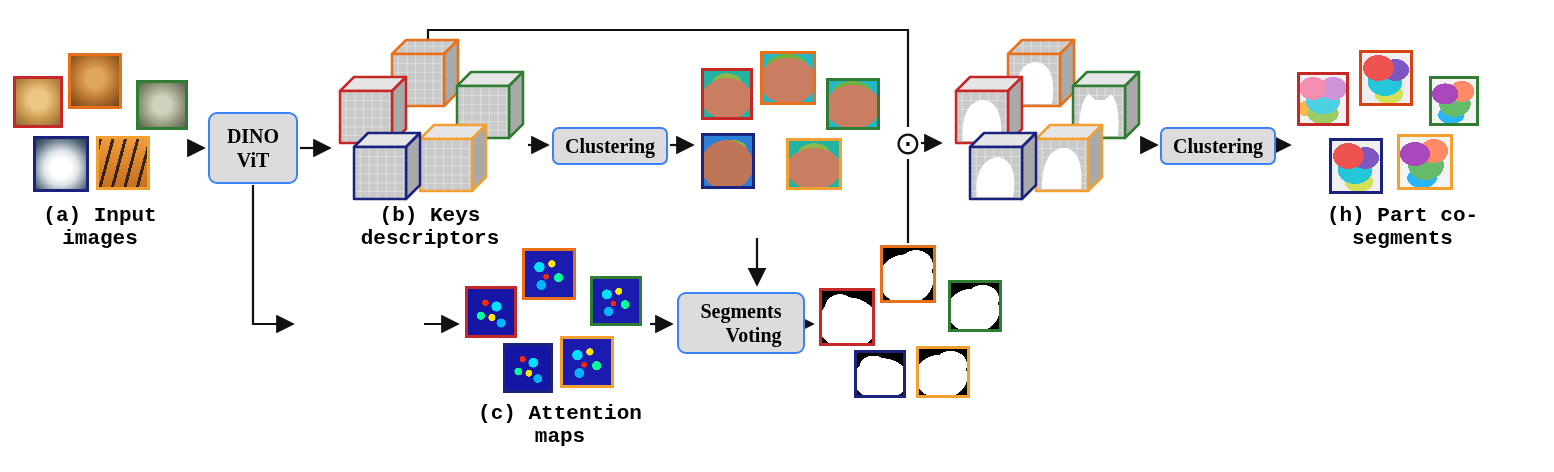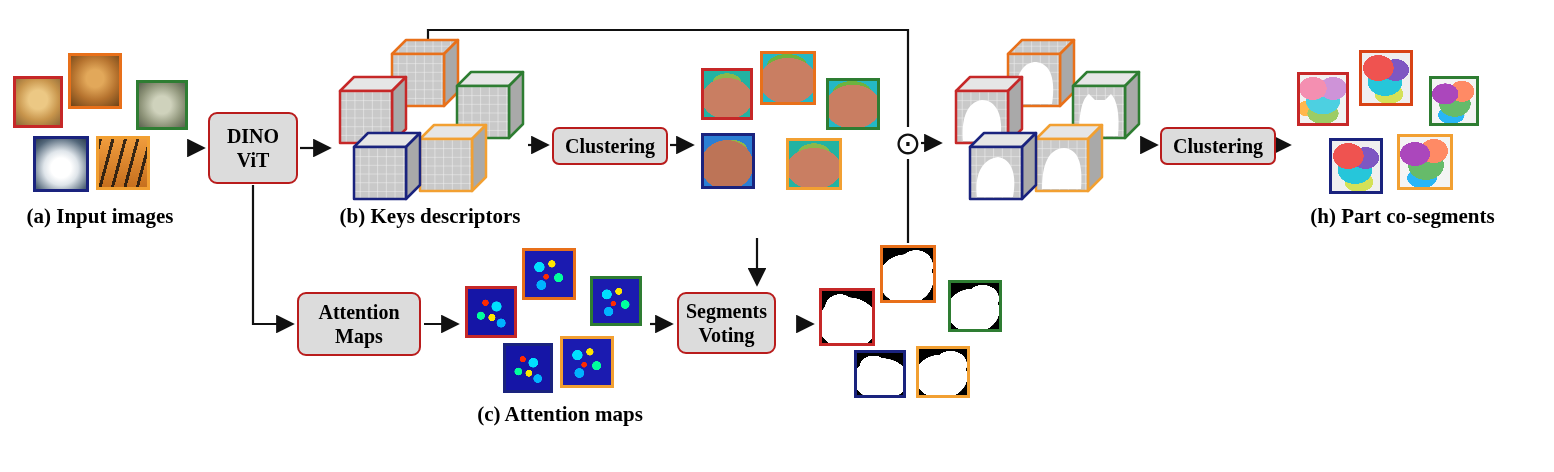--- a/index.html
+++ b/index.html
@@ -1,23 +1,23 @@
 <!DOCTYPE html>
 <html><head>
 <meta charset="utf-8">
 <style>
   * { margin:0; padding:0; box-sizing:border-box; }
   html,body { background:#ffffff; }
   body { font-family:"Liberation Serif", serif; }
   .canvas { position:relative; width:1554px; height:472px; background:#ffffff; overflow:hidden; }
 
   .caption { position:absolute; font-weight:bold; font-size:21px; color:#000; text-align:center;
-             font-family:Liberation Serif, serif; }
-
-  .pbox { position:absolute; background:#dcdcdc; border:2px solid #b91c1c; border-radius:9px;
+             font-family:Liberation Mono, monospace; }
+
+  .pbox { position:absolute; background:#dcdcdc; border:2px solid #3b82f6; border-radius:9px;
           display:flex; align-items:center; justify-content:center; font-weight:bold; font-size:20px;
           color:#000; text-align:center; white-space:pre-line; line-height:1.2;
           font-family:"Liberation Serif", serif; }
 
   .group { position:absolute; }
   .thumb { position:absolute; border-width:3px; border-style:solid; }
 
   
   .fc-dog   { border-color:#c62828; }
   .fc-lion  { border-color:#e8701a; }
@@ -208,33 +208,31 @@
 
   <div class="group" style="left:1293px; top:48px; width:215px; height:152px;">
     <div class="thumb fc-lion2 part-b" style="left:66px; top:2px;  width:54px; height:56px;"></div>
     <div class="thumb fc-dog   part-a" style="left:4px;  top:24px; width:52px; height:54px;"></div>
     <div class="thumb fc-cat   part-c" style="left:136px;top:28px; width:50px; height:50px;"></div>
     <div class="thumb fc-wolf  part-b" style="left:36px; top:90px; width:54px; height:56px;"></div>
     <div class="thumb fc-tiger part-c" style="left:104px;top:86px; width:56px; height:56px;"></div>
   </div>
   <div class="caption" style="left:1290px; top:204px; width:225px;">(h) Part co-segments</div>
 
-  <div class="pbox" style="left:297px; top:292px; width:124px; height:64px;">Attention
-Maps</div>
 
   <div class="group" style="left:460px; top:243px; width:198px; height:158px;">
     <div class="thumb fc-lion sal-a" style="left:62px; top:5px;  width:54px; height:52px;"></div>
     <div class="thumb fc-dog  sal-b" style="left:5px;  top:43px; width:52px; height:52px;"></div>
     <div class="thumb fc-cat  sal-a" style="left:130px;top:33px; width:52px; height:50px;"></div>
     <div class="thumb fc-wolf sal-b" style="left:43px; top:100px;width:50px; height:50px;"></div>
     <div class="thumb fc-tiger sal-a" style="left:100px;top:93px; width:54px; height:52px;"></div>
   </div>
   <div class="caption" style="left:455px; top:402px; width:210px;">(c) Attention maps</div>
 
-  <div class="pbox" style="left:677px; top:292px; width:99px; height:62px;">Segments
+  <div class="pbox" style="left:677px; top:292px; width:128px; height:62px;text-align:right;">Segments
 Voting</div>
 
   <div class="group" style="left:816px; top:240px; width:200px; height:162px;">
     <div class="thumb fc-lion seg-a" style="left:64px; top:5px;  width:56px; height:58px;"></div>
     <div class="thumb fc-dog  seg-b" style="left:3px;  top:48px; width:56px; height:58px;"></div>
     <div class="thumb fc-cat  seg-a" style="left:132px;top:40px; width:54px; height:52px;"></div>
     <div class="thumb fc-wolf seg-b" style="left:38px; top:110px;width:52px; height:48px;"></div>
     <div class="thumb fc-tiger seg-a" style="left:100px;top:106px;width:54px; height:52px;"></div>
   </div>
 

